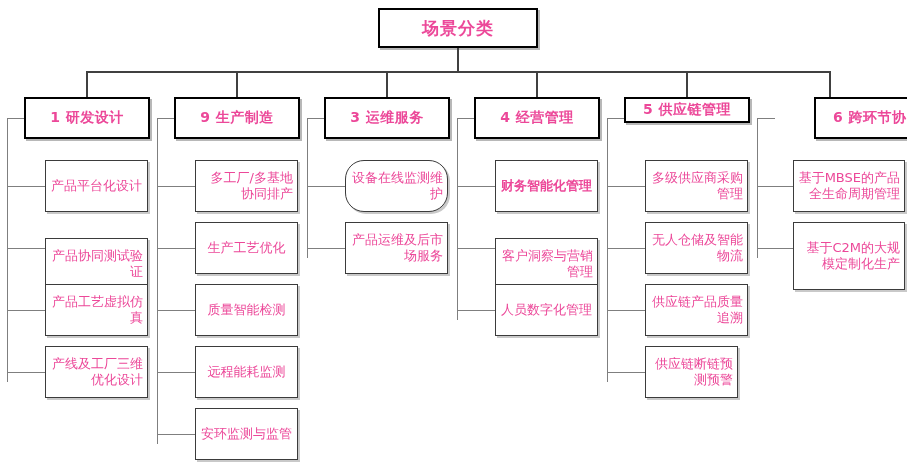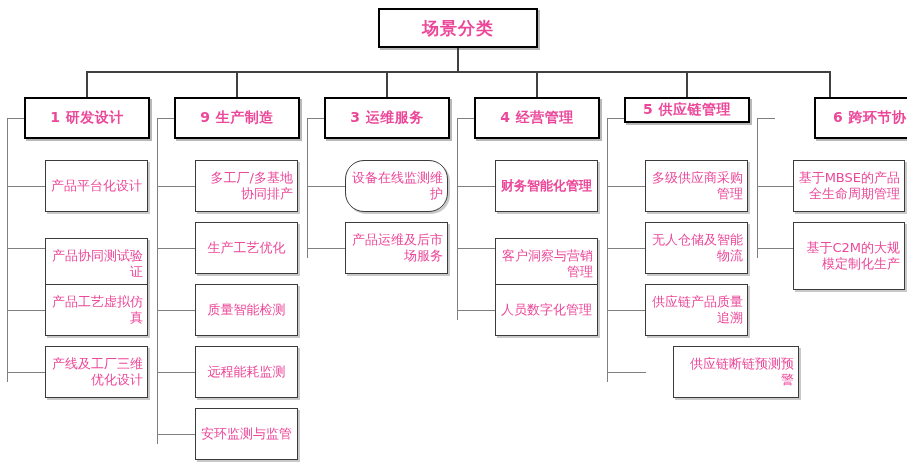--- a/index.html
+++ b/index.html
@@ -136,21 +136,21 @@
   <div class="conn h" style="left:607px;top:186px;width:39px;"></div>
   <div class="node leaf" style="left:645px;top:160px;width:103px;height:52px;">多级供应商采购管理</div>
 
   <div class="conn h" style="left:607px;top:248px;width:39px;"></div>
   <div class="node leaf" style="left:645px;top:222px;width:103px;height:52px;">无人仓储及智能物流</div>
 
   <div class="conn h" style="left:607px;top:310px;width:39px;"></div>
   <div class="node leaf" style="left:645px;top:284px;width:103px;height:52px;">供应链产品质量追溯</div>
 
   <div class="conn h" style="left:607px;top:372px;width:39px;"></div>
-  <div class="node leaf" style="left:645px;top:346px;width:126px;height:52px;margin-left:28px;">供应链断链预测预警</div>
+  <div class="node leaf" style="left:645px;top:346px;width:93px;height:52px;">供应链断链预测预警</div>
 
   <div class="conn v" style="left:757px;top:118px;height:140px;"></div>
   <div class="conn h" style="left:757px;top:118px;width:18px;"></div>
   <div class="node head" style="left:774px;top:97px;width:126px;height:42px;margin-left:40px;">6 跨环节协同</div>
 
   <div class="conn h" style="left:757px;top:186px;width:39px;"></div>
   <div class="node leaf" style="left:793px;top:160px;width:112px;height:52px;">基于MBSE的产品全生命周期管理</div>
 
   <div class="conn h" style="left:757px;top:248px;width:39px;"></div>
   <div class="node leaf" style="left:793px;top:222px;width:112px;height:68px;">基于C2M的大规模定制化生产</div>

